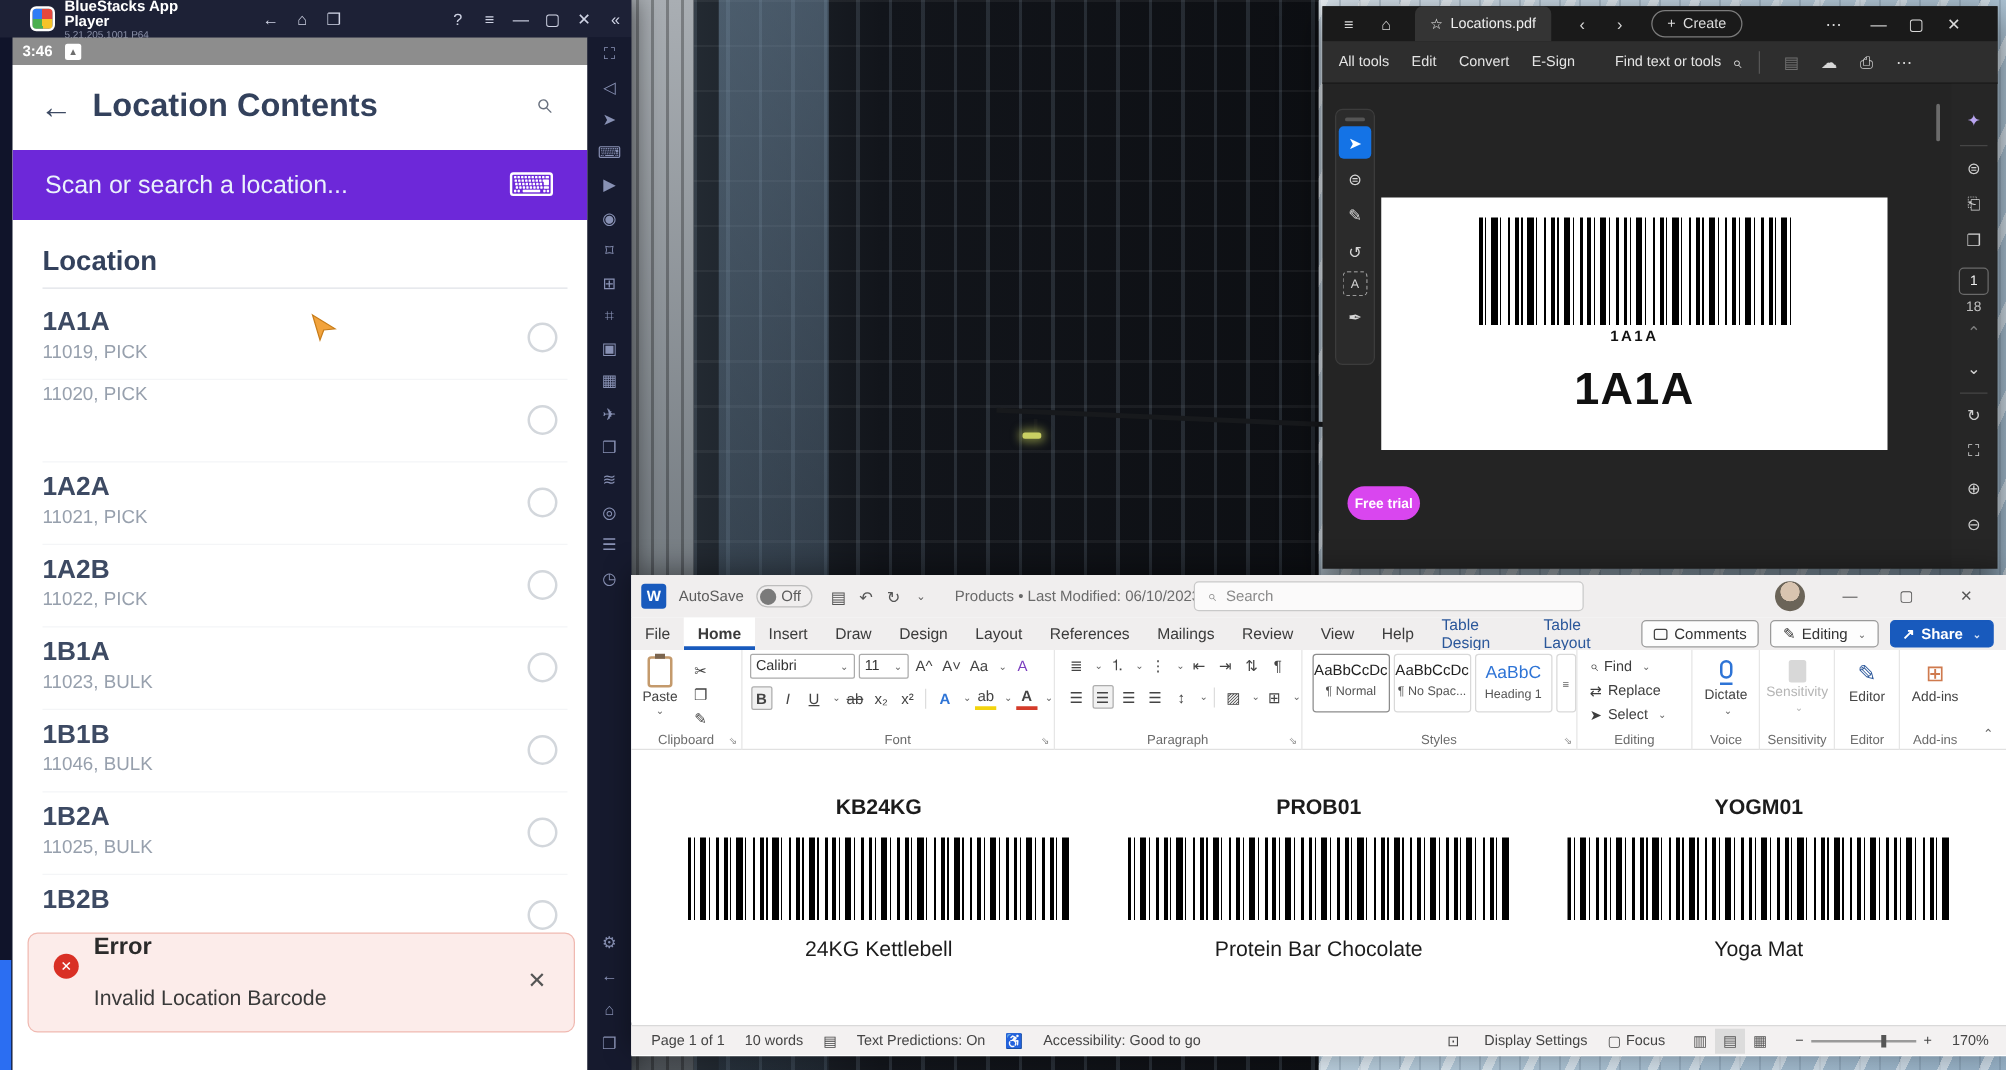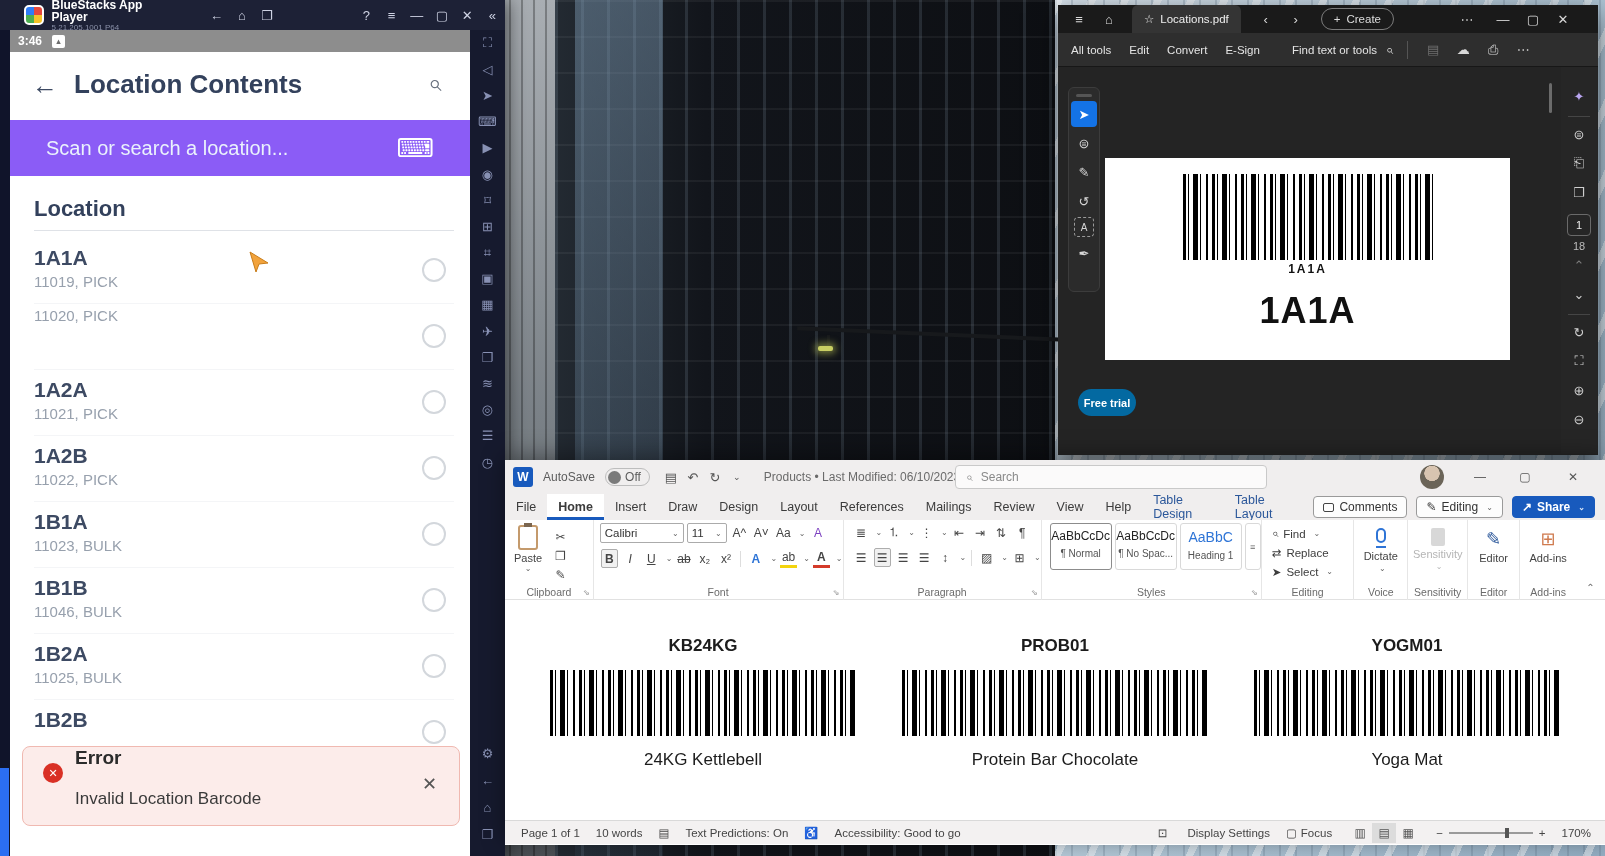--- a/index.html
+++ b/index.html
@@ -28,21 +28,21 @@
   #bs{position:absolute;left:0;top:0;width:505px;height:856px;background:#10142a;box-shadow:4px 0 18px rgba(0,0,0,.5)}
   .bs-titlebar{position:absolute;left:0;top:0;width:505px;height:30px;background:#1d2136;display:flex;align-items:center}
   .bs-logo{width:20px;height:20px;margin:0 8px 0 24px;border-radius:5px;
     background:conic-gradient(#e5483d 0 25%,#f5c329 0 50%,#4caf50 0 75%,#2f7df6 0 100%);border:2px solid #fff}
   .bs-title{color:#fff;font-size:12px;font-weight:bold;line-height:12px}
   .bs-ver{color:#8a90a8;font-size:8px}
   .bs-tbic{color:#cfd3e4;font-size:13px;width:26px;text-align:center;cursor:default}
   .bs-status{position:absolute;left:10px;top:30px;width:460px;height:22px;background:#8d8d8d;color:#fff;display:flex;align-items:center;gap:10px;padding-left:8px}
   .bs-app{position:absolute;left:10px;top:52px;width:460px;height:804px;background:#fff;overflow:hidden}
   .app-title{font-size:26px;font-weight:bold;color:#33415c}
-  .scanbar{position:absolute;left:0;top:68px;width:460px;height:56px;background:#8b5cf6;color:#eaf2fc;display:flex;align-items:center;padding:0 36px;font-size:20px}
+  .scanbar{position:absolute;left:0;top:68px;width:460px;height:56px;background:#6d28d9;color:#eaf2fc;display:flex;align-items:center;padding:0 26px;font-size:20px}
   .loc-row{position:absolute;left:24px;width:420px;height:66px;border-bottom:1px solid #f4f5f7}
   .loc-code{font-size:21px;font-weight:600;color:#3d4a63;padding-top:8px}
   .loc-detail{font-size:15px;color:#97a0ad;margin-top:3px}
   .loc-radio{position:absolute;right:8px;top:20px;width:24px;height:24px;border:2px solid #d3d7dc;border-radius:50%}
   .toast{position:absolute;left:12px;top:694px;width:438px;height:80px;background:#fcecea;border:1px solid #f0b9b1;border-radius:8px;z-index:3}
   .toast-dot{position:absolute;left:20px;top:16px;width:20px;height:20px;border-radius:50%;background:#d93025;color:#fff;font-size:11px;display:flex;align-items:center;justify-content:center}
   .bs-side{position:absolute;left:470px;top:30px;width:35px;height:826px;background:#161a2e}
   .side-ic{width:35px;height:26.2px;display:flex;align-items:center;justify-content:center;color:#8891b4;font-size:13px}
   .bs-blue{position:absolute;left:0;top:768px;width:9px;height:88px;background:#2b6ef2}
   
@@ -54,21 +54,21 @@
   .ac-tbic{width:30px;text-align:center;font-size:13px;color:#d8d8d8}
   .ac-palette{position:absolute;left:10px;top:82px;width:32px;height:205px;background:#2b2b2b;border:1px solid #3c3c3c;border-radius:6px;padding-top:6px}
   .pal-handle{width:16px;height:3px;background:#555;border-radius:2px;margin:0 auto 4px auto}
   .pal-ic{width:26px;height:26px;margin:3px auto;display:flex;align-items:center;justify-content:center;color:#d6d6d6;font-size:13px;border-radius:4px}
   .pal-sel{background:#1473e6;color:#fff}
   .ac-page{position:absolute;left:47px;top:153px;width:405px;height:202px;background:#fff;text-align:center}
   .barcode{background:repeating-linear-gradient(90deg,#000 0 3px,#fff 3px 5px,#000 5px 6px,#fff 6px 10px,#000 10px 15px,#fff 15px 17px,#000 17px 18px,#fff 18px 23px,#000 23px 25px,#fff 25px 29px)}
   .ac-bc{width:250px;height:86px;margin:16px auto 0 auto}
   .ac-bc-cap{font-size:12px;font-weight:bold;letter-spacing:2px;color:#111;margin-top:2px}
   .ac-big{font-size:36px;font-weight:bold;color:#111;margin-top:14px;letter-spacing:1px}
-  .freetrial{position:absolute;left:20px;top:384px;width:58px;height:27px;background:#0369a1;border-radius:14px;color:#fff;font-size:11px;font-weight:bold;display:flex;align-items:center;justify-content:center}
+  .freetrial{position:absolute;left:20px;top:384px;width:58px;height:27px;background:#d946ef;border-radius:14px;color:#fff;font-size:11px;font-weight:bold;display:flex;align-items:center;justify-content:center}
   .ac-rail{position:absolute;right:1px;top:62px;width:36px;height:387px;background:#262626;display:flex;flex-direction:column;align-items:center;padding-top:16px}
   .rail-ic{width:26px;height:26px;display:flex;align-items:center;justify-content:center;color:#cfcfcf;font-size:13px;margin-bottom:3px}
   .rail-sep{width:22px;height:1px;background:#454545;margin:4px 0}
   .rail-page{border:1px solid #6a6a6a;border-radius:4px;width:24px;height:22px;color:#eee;font-size:11px;display:flex;align-items:center;justify-content:center;margin:6px 0 4px 0}
   .ac-scroll{position:absolute;right:46px;top:78px;width:3px;height:30px;background:#6b6b6b;border-radius:2px}
   
   #wd{position:absolute;left:505px;top:460px;width:1100px;height:385px;background:#fff;box-shadow:0 -4px 22px rgba(0,0,0,.4)}
   .wd-titlebar{position:absolute;left:0;top:0;width:100%;height:34px;background:#f0eeee;display:flex;align-items:center;color:#5c5c5c;font-size:12px}
   .wd-logo{width:20px;height:20px;background:#185abd;color:#fff;font-weight:bold;font-size:12px;display:flex;align-items:center;justify-content:center;border-radius:3px;margin:0 10px 0 8px}
   .wd-toggle{display:flex;align-items:center;gap:4px;border:1px solid #bdbdbd;border-radius:10px;padding:1px 8px 1px 2px;margin:0 10px}

